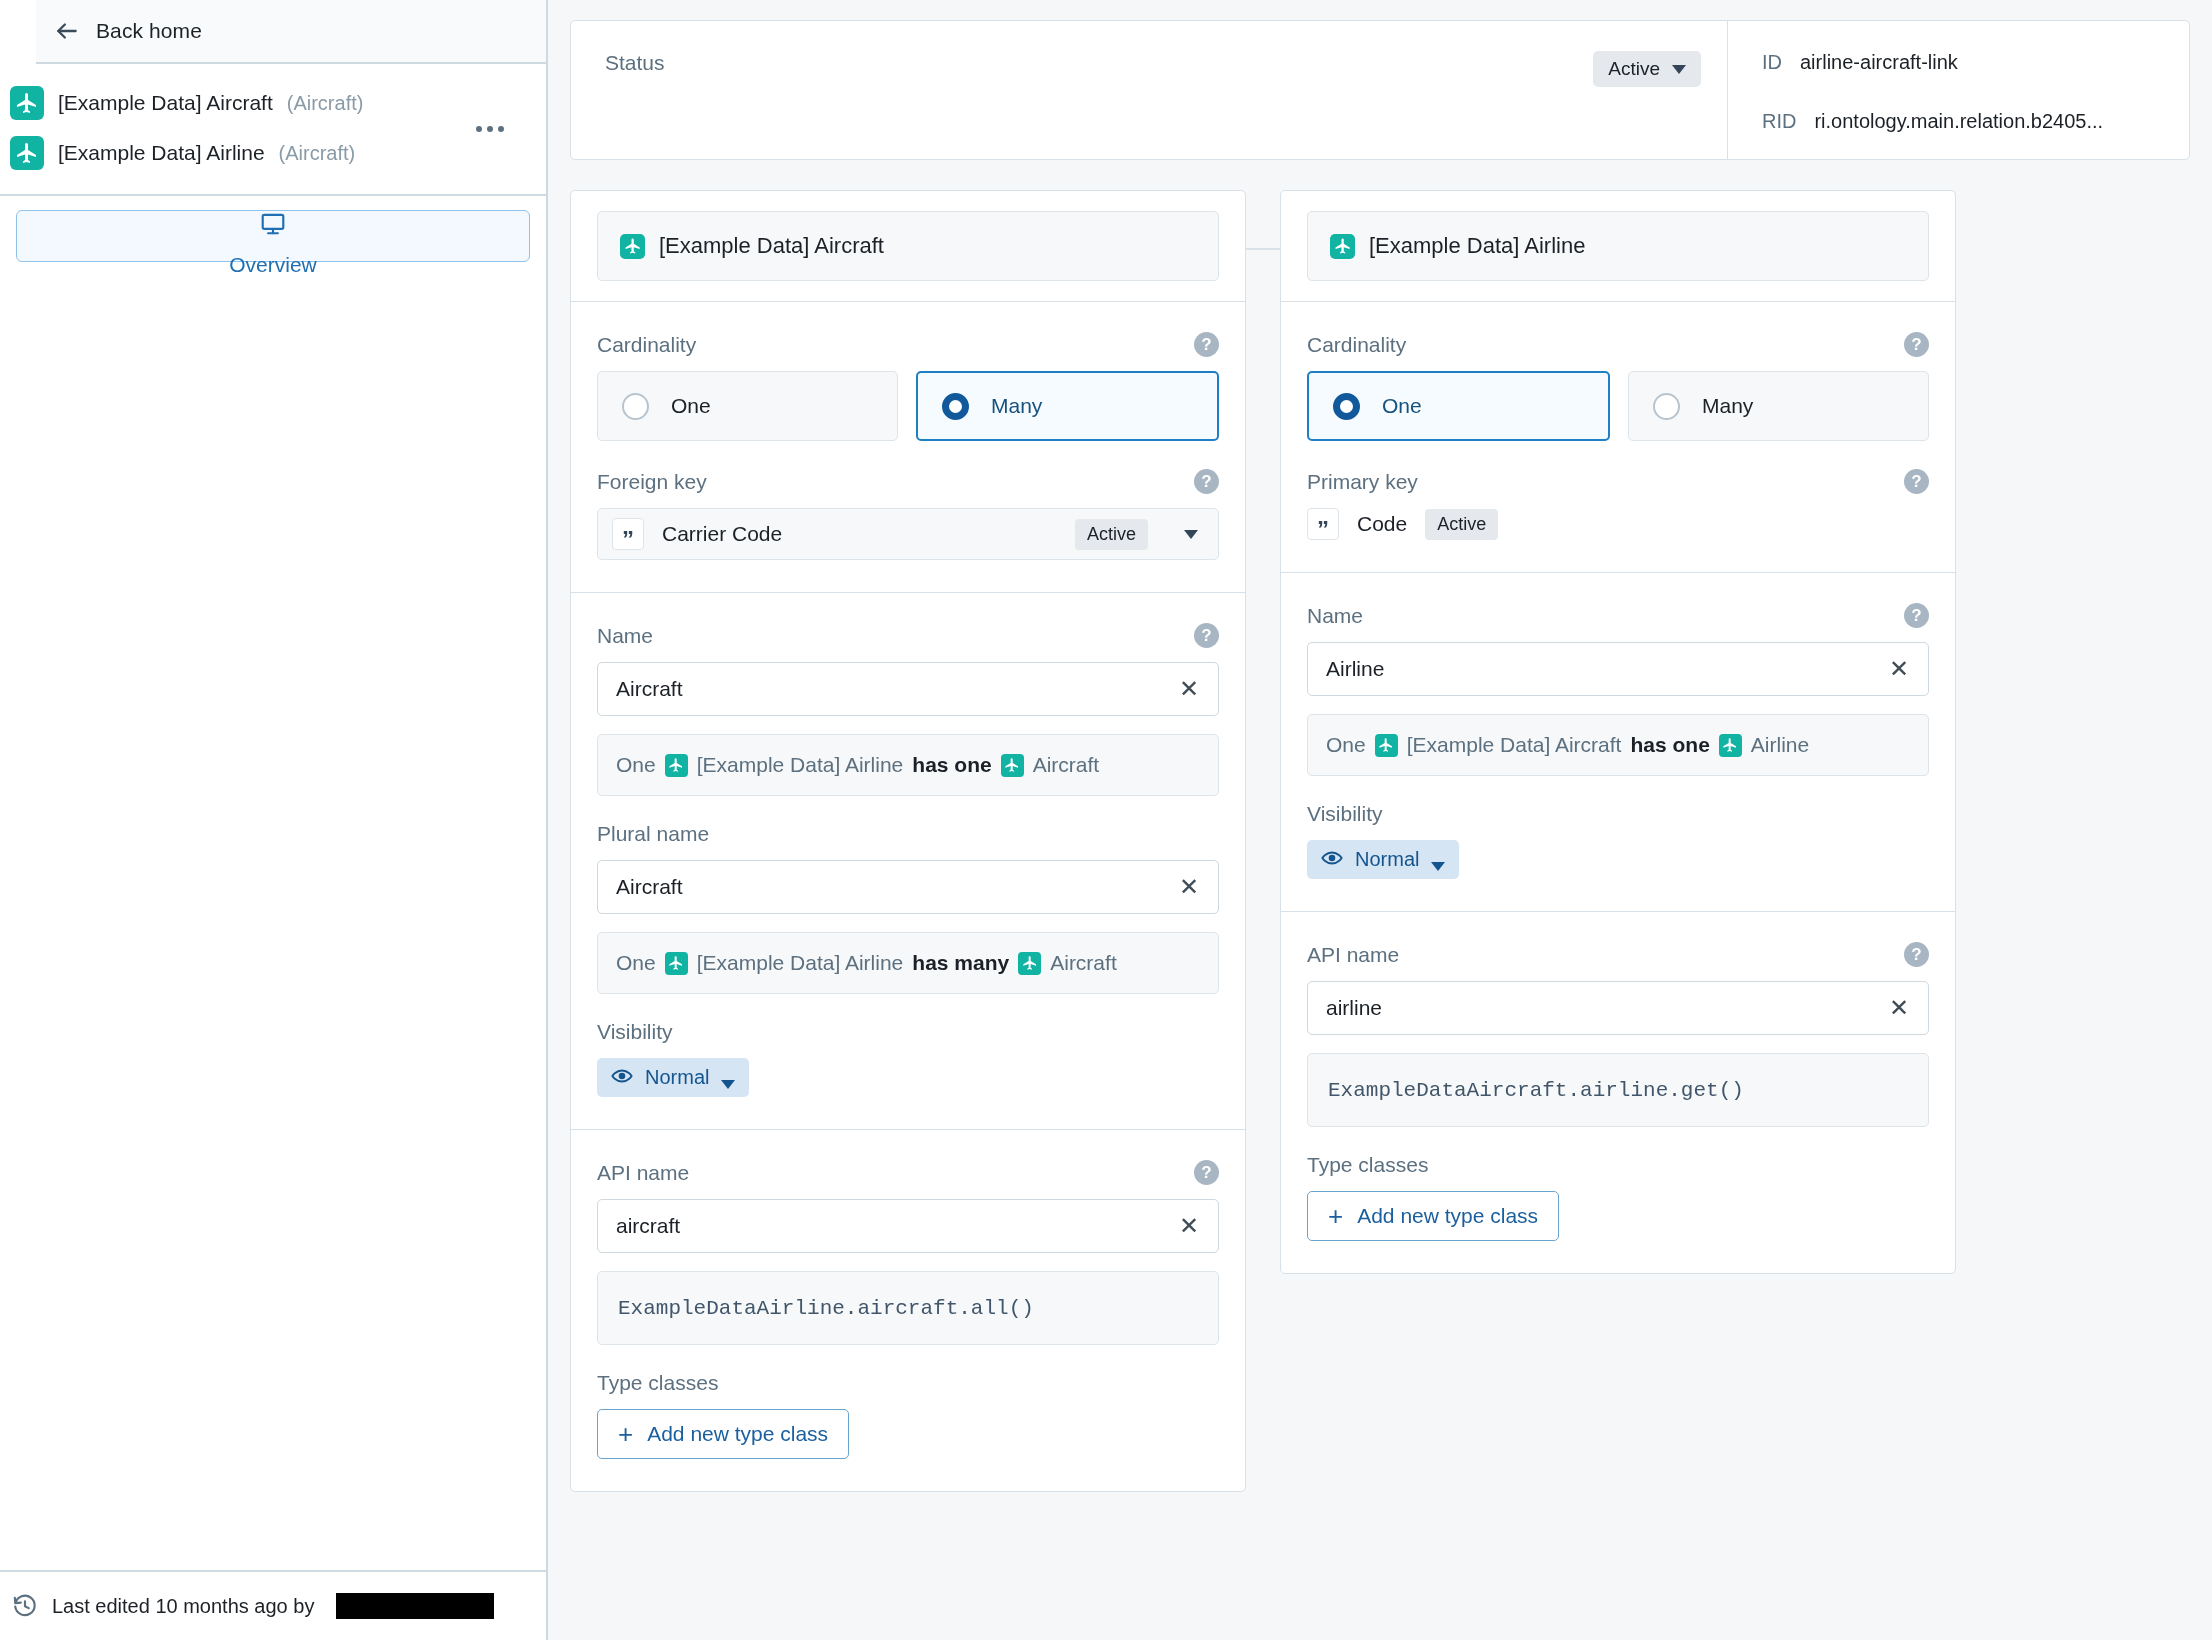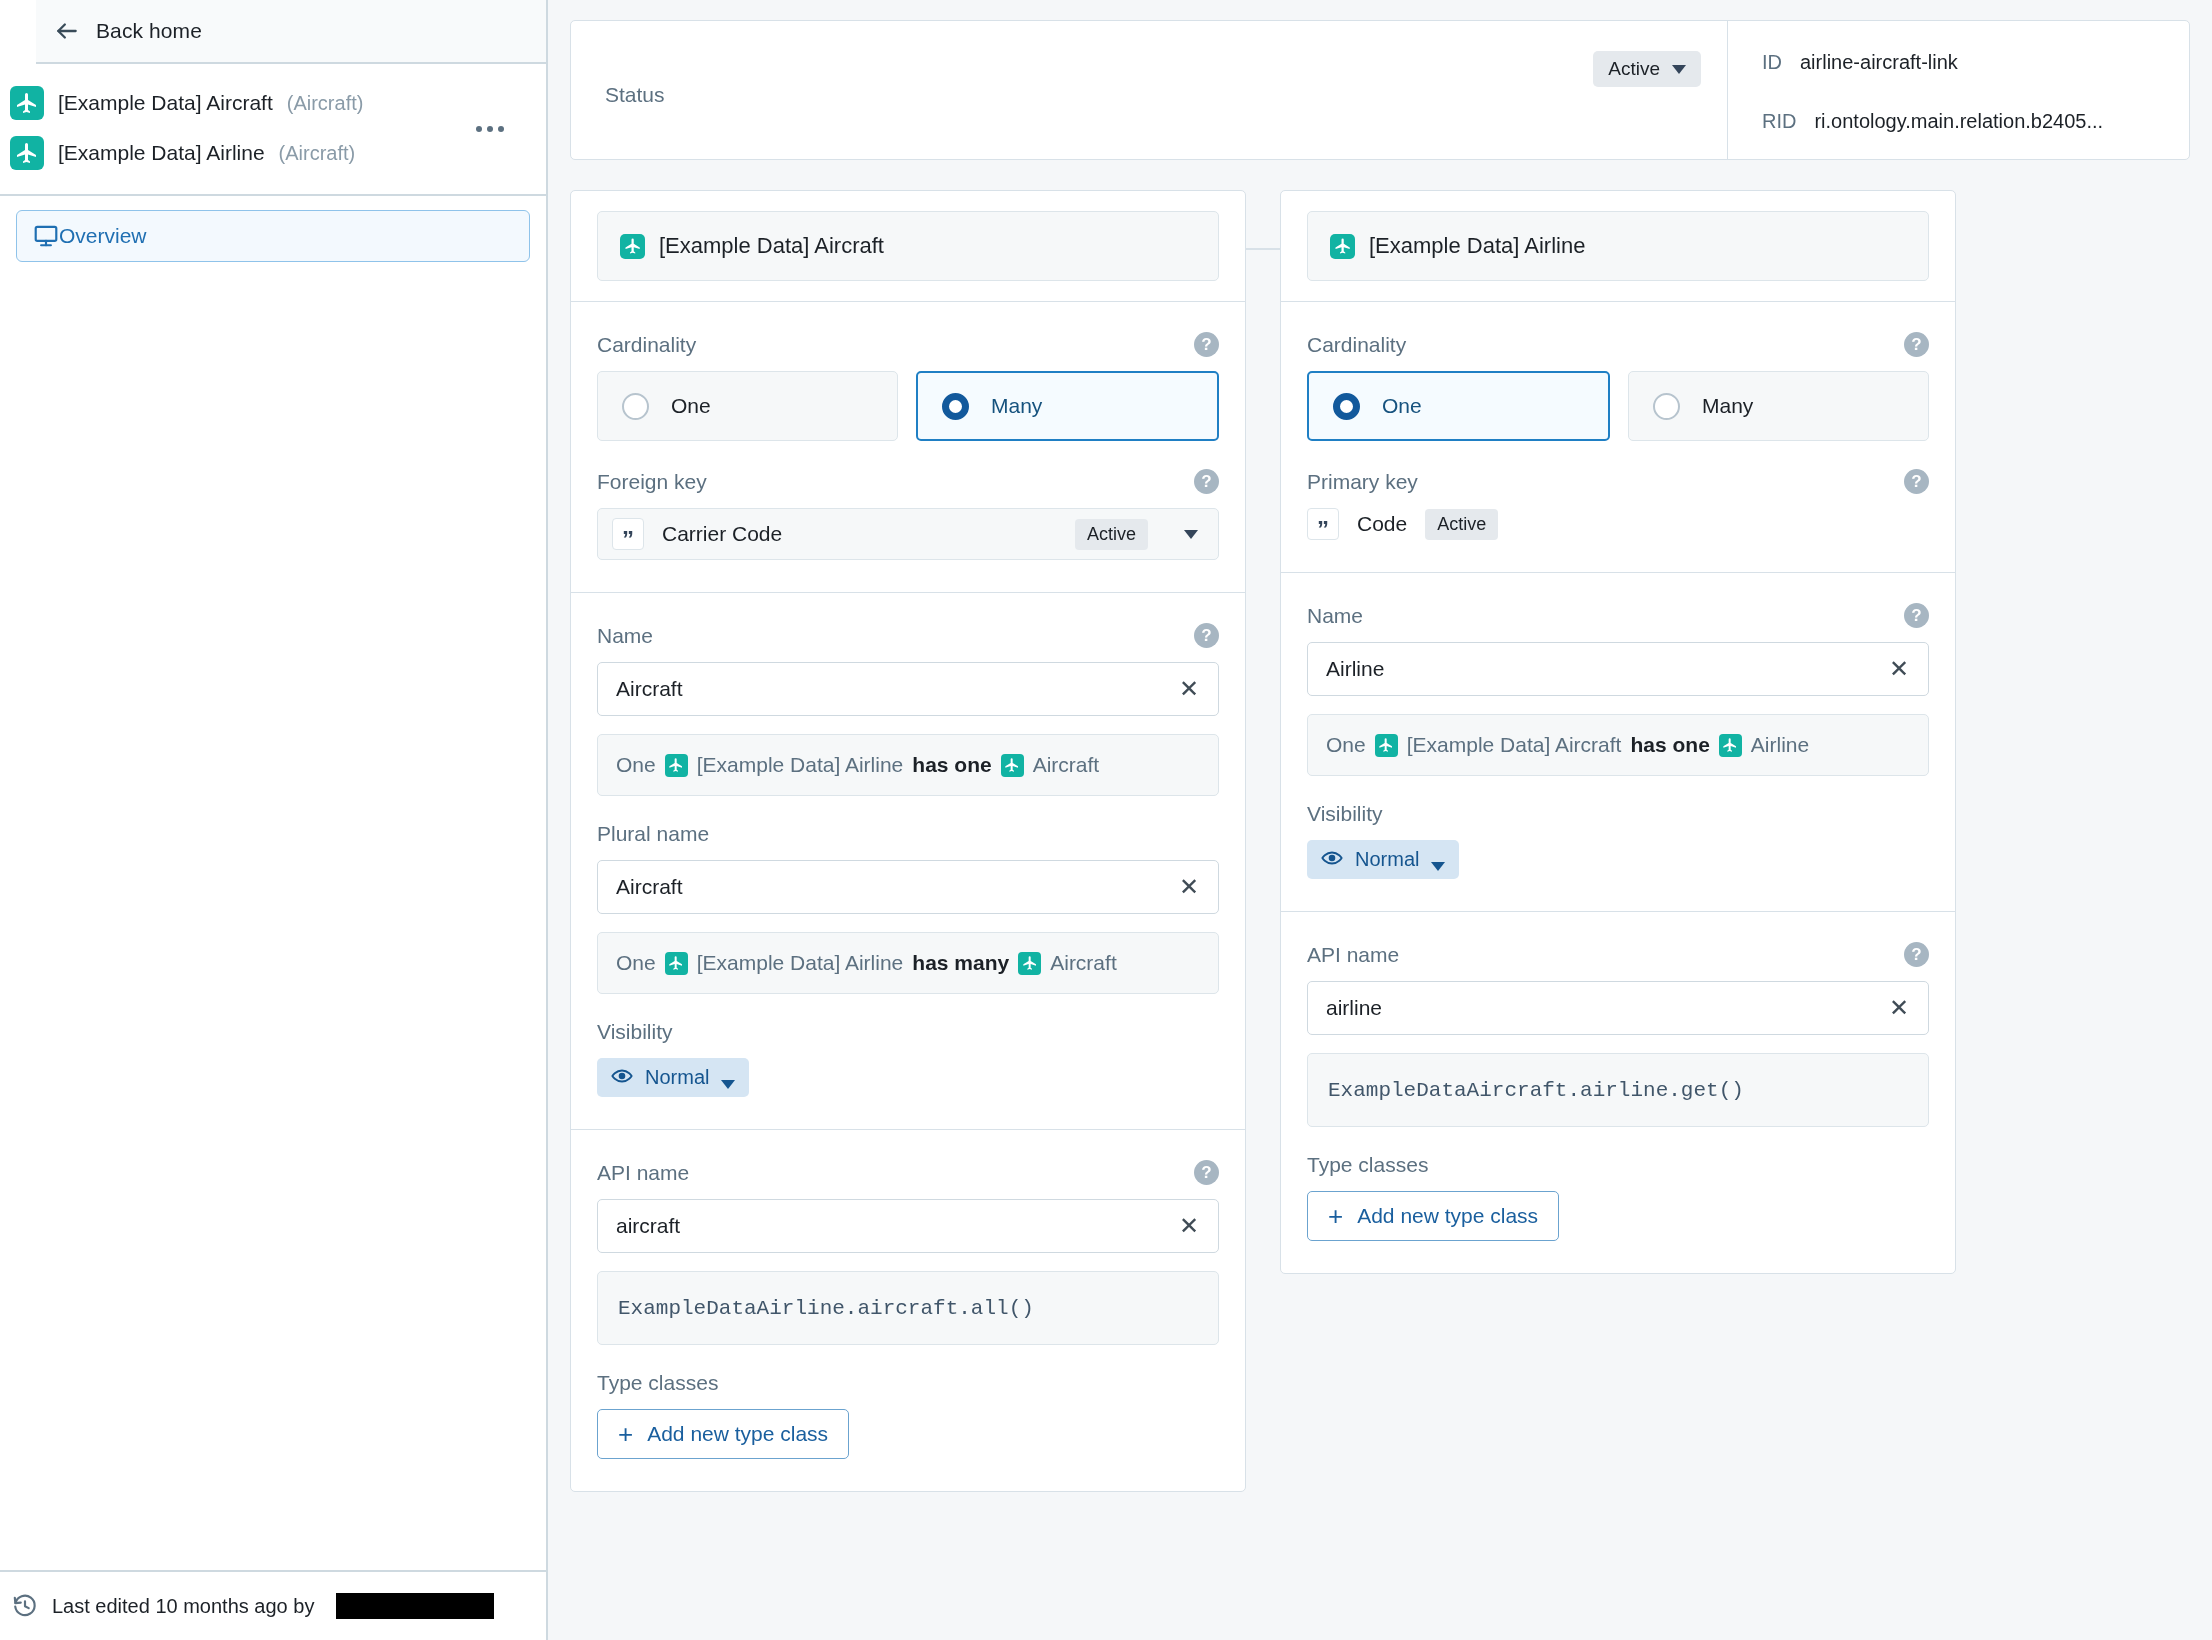--- a/index.html
+++ b/index.html
@@ -51,25 +51,26 @@
   .entity-name { font-size: 21px; color: #1c2127; white-space: nowrap; }
   .entity-api { font-size: 20px; color: #8a9ba8; }
   .more-dots {
     position: absolute; right: 42px; top: 50%; transform: translateY(-50%);
     display: flex; gap: 5px; cursor: pointer;
   }
   .more-dots i { width: 6px; height: 6px; border-radius: 50%; background: #5c7080; display:block; }
 
   .nav-block { padding: 14px 16px 0 16px; }
   .nav-item {
-    display: flex; align-items: center; gap: 0;
+    display: flex; align-items: center; gap: 16px;
     height: 52px; padding: 0 16px; border-radius: 6px;
     font-size: 21px; color: #1c2127; cursor: pointer;
     border: 1.5px solid transparent;
     margin-bottom: 6px;
+    flex-direction: column;
   }
   .nav-item.active {
     background: #f3f9fe; border-color: #8fc3ea; color: #1f6fb2;
   }
   .nav-icon { width: 26px; height: 26px; display: flex; align-items: center; justify-content: center; }
   .nav-icon svg { width: 26px; height: 26px; }
 
   .sidebar-footer {
     margin-top: auto; height: 70px;
     border-top: 2px solid #ced9e0;
@@ -85,21 +86,21 @@
     padding: 20px 22px 0 22px; position: relative; overflow: hidden;
   }
 
   
   .status-card {
     display: flex; background: #ffffff;
     border: 1.5px solid #d8e1e8; border-radius: 5px;
     height: 140px; margin-bottom: 30px;
   }
   .status-left { flex: 1; display: flex; align-items: flex-start; padding: 30px 26px 0 34px; }
-  .status-label { font-size: 21px; color: #5c7080; flex: 1; margin-top: 32px; }
+  .status-label { font-size: 21px; color: #5c7080; flex: 1; }
   .status-pill {
     background: #e5e9ed; border-radius: 5px;
     padding: 7px 15px; display: flex; align-items: center; gap: 12px;
     font-size: 19px; color: #1c2127; cursor: pointer;
   }
   .caret { width: 0; height: 0; border-left: 7px solid transparent; border-right: 7px solid transparent; border-top: 9px solid #34455a; display:block; }
   .status-right {
     width: 462px; border-left: 1.5px solid #d8e1e8;
     padding: 30px 0 0 34px; display: flex; flex-direction: column; gap: 36px;
   }

